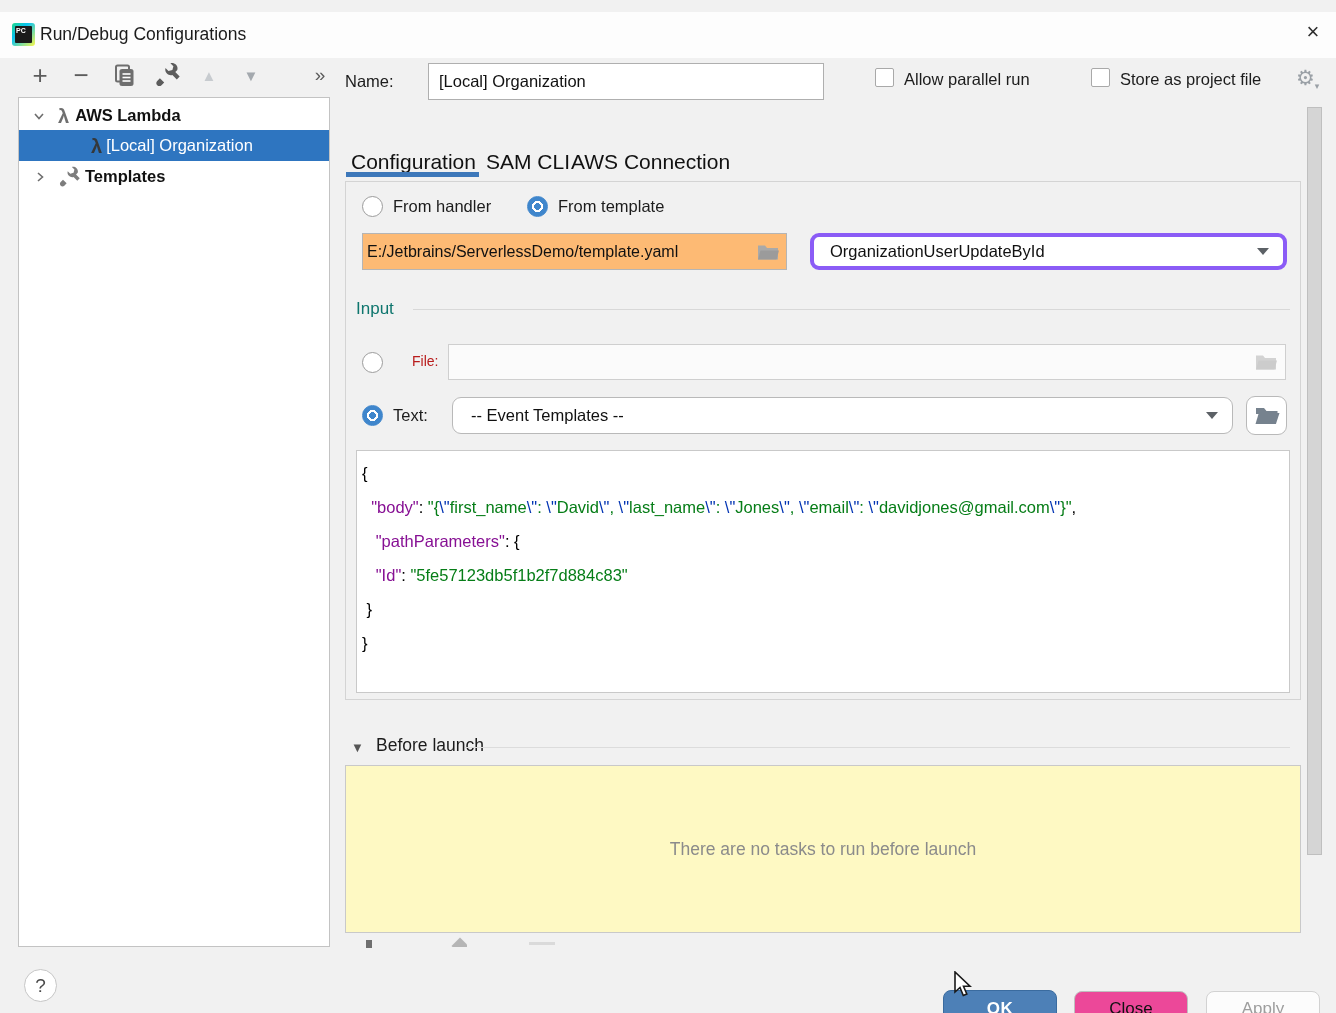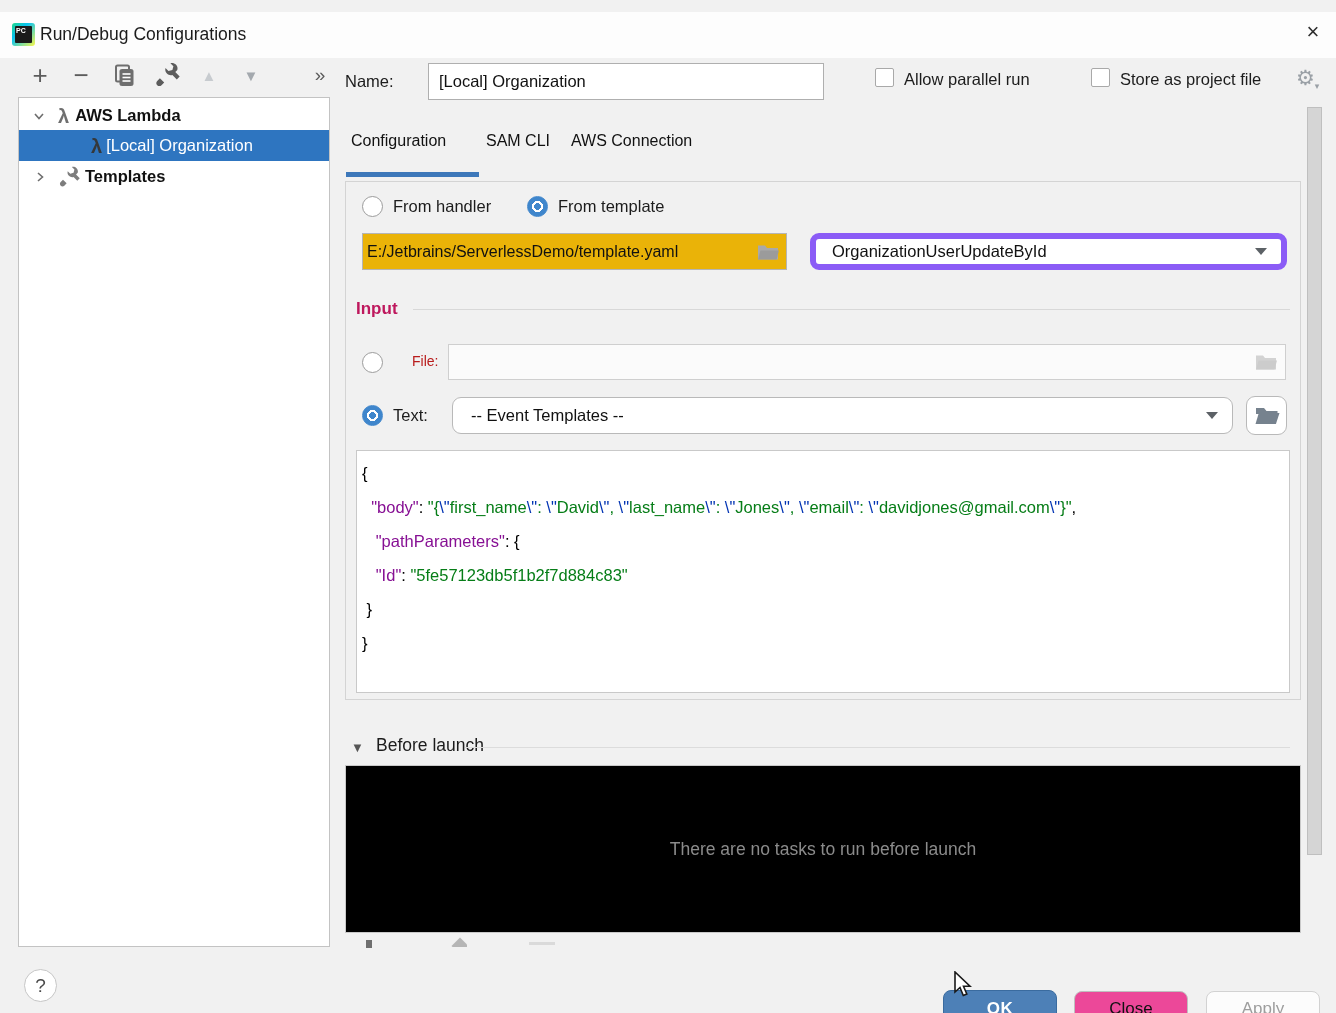--- a/index.html
+++ b/index.html
@@ -36,44 +36,44 @@
   .name-label { left:345px; top:72px; font-size:16.5px; color:#1c1c1c; }
   .name-input { left:428px; top:63px; width:396px; height:37px; background:#fff; border:1px solid #afafaf; font-size:16.5px; color:#111; padding:0 10px; font-family:inherit; }
   .chk { top:68px; width:19px; height:19px; background:#fff; border:1px solid #a9a9a9; border-radius:2px; }
   .chk1 { left:875px; } .chk2 { left:1091px; }
   .chk-lbl { top:70px; font-size:16.5px; color:#1c1c1c; }
   .chk-lbl1 { left:904px; } .chk-lbl2 { left:1120px; }
   .gear { left:1296px; top:66px; font-size:21px; color:#9aa0a6; }
   .gear small { font-size:9px; color:#9aa0a6; vertical-align:-4px; }
 
   
-  .tab { top:132px; font-size:16px; color:#111; }
+  .tab { top:150px; font-size:21px; color:#111; }
   .tab-1 { left:351px; } .tab-2 { left:486px; } .tab-3 { left:571px; }
   .tab-underline { left:346px; top:172px; width:133px; height:5px; background:#3d78ba; }
 
   
   .cfg-panel { left:345px; top:181px; width:956px; height:519px; border:1px solid #d4d4d4; background:transparent; }
 
   .radio { width:21px; height:21px; border-radius:50%; }
   .radio-off { background:#fff; border:1.5px solid #9c9c9c; }
   .radio-on  { background:radial-gradient(circle,#3f86cc 0 3.2px,#ffffff 3.2px 5.6px,#3f86cc 5.6px); border:1px solid #3f86cc; }
   .r-handler { left:362px; top:196px; }
   .r-template{ left:527px; top:196px; }
   .r-lbl { top:197px; font-size:16.5px; color:#1c1c1c; }
   .r-lbl-handler { left:393px; } .r-lbl-template { left:558px; }
 
-  .tpl-field { left:362px; top:233px; width:425px; height:37px; background:#eab308; border:1px solid #b5b5b5; display:flex; align-items:center; }
+  .tpl-field { left:362px; top:233px; width:425px; height:37px; background:#fdba74; border:1px solid #b5b5b5; display:flex; align-items:center; }
   .tpl-text { font-size:16px; color:#111; white-space:nowrap; overflow:hidden; margin-left:4px; width:382px; direction:rtl; text-align:left; }
   .tpl-folder { position:absolute; right:7px; top:8px; }
 
-  .fn-select { left:810px; top:233px; width:477px; height:37px; background:#fff; border:6px solid #8b5cf6; border-radius:9px; display:flex; align-items:center; padding:0 14px 0 16px; }
+  .fn-select { left:810px; top:233px; width:477px; height:37px; background:#fff; border:4px solid #8b5cf6; border-radius:9px; display:flex; align-items:center; padding:0 14px 0 16px; }
   .fn-text { font-size:16.5px; color:#111; flex:1; }
   .caret { width:0; height:0; border-left:6.5px solid transparent; border-right:6.5px solid transparent; border-top:7px solid #5c6166; }
 
-  .input-sec-lbl { left:356px; top:299px; font-size:17px; color:#be185d;font-weight:bold; }
+  .input-sec-lbl { left:356px; top:299px; font-size:17px; color:#0f766e; }
   .input-sec-line { left:413px; top:309px; width:877px; height:1px; background:#d8d8d8; }
 
   .r-file { left:362px; top:352px; }
   .file-lbl { left:412px; top:353px; font-size:14px; color:#b91c1c; }
   .file-field { left:448px; top:344px; width:838px; height:36px; background:#fbfbfb; border:1px solid #cfcfcf; }
   .file-folder { position:absolute; right:8px; top:7px; opacity:.55; }
 
   .r-text { left:362px; top:405px; }
   .text-lbl { left:393px; top:406px; font-size:16.5px; color:#1c1c1c; }
   .evt-select { left:452px; top:397px; width:781px; height:37px; background:#fff; border:1px solid #b9b9b9; border-radius:9px; display:flex; align-items:center; padding:0 14px 0 18px;justify-content:flex-end; }
@@ -85,21 +85,21 @@
   .code-line { font-family:"Liberation Sans","DejaVu Sans",sans-serif; font-size:16.5px; line-height:34px; white-space:pre; }
   .tk-punct { color:#000; }
   .tk-key { color:#871094; }
   .tk-str { color:#067d17; }
   .tk-esc { color:#0033b3; }
 
   
   .bl-arrow { left:351px; top:740px; font-size:13px; color:#565656; }
   .bl-label { left:376px; top:735px; font-size:17.5px; color:#1c1c1c; }
   .bl-line { left:465px; top:747px; width:825px; height:1px; background:#dcdcdc; }
-  .bl-panel { left:345px; top:765px; width:956px; height:168px; background:#000000; border:1px solid #c9c9c9; display:flex; align-items:center; justify-content:center; }
+  .bl-panel { left:345px; top:765px; width:956px; height:168px; background:#fef9c3; border:1px solid #c9c9c9; display:flex; align-items:center; justify-content:center; }
   .bl-empty { font-size:17.5px; color:#8b8b8b; }
   .frag { overflow:hidden; }
   .frag1 { left:366px; top:940px; width:6px; height:8px; background:#6f6f6f; }
   .frag2 { left:449px; top:937px; width:18px; height:10px; }
   .frag2 .diamond { width:12px; height:12px; background:#b5b5b5; transform:rotate(45deg); margin:3px 0 0 5px; }
   .frag3 { left:529px; top:942px; width:26px; height:3px; background:#dadada; }
 
   
   .help-btn { left:24px; top:969px; width:33px; height:33px; border-radius:50%; background:#fff; border:1px solid #c6c6c6; text-align:center; font-size:19px; color:#4a4a4a; line-height:31px; }
   .btn { height:36px; border-radius:8px; font-size:17px; display:flex; align-items:center; justify-content:center; font-family:inherit;margin-top:24px; }

